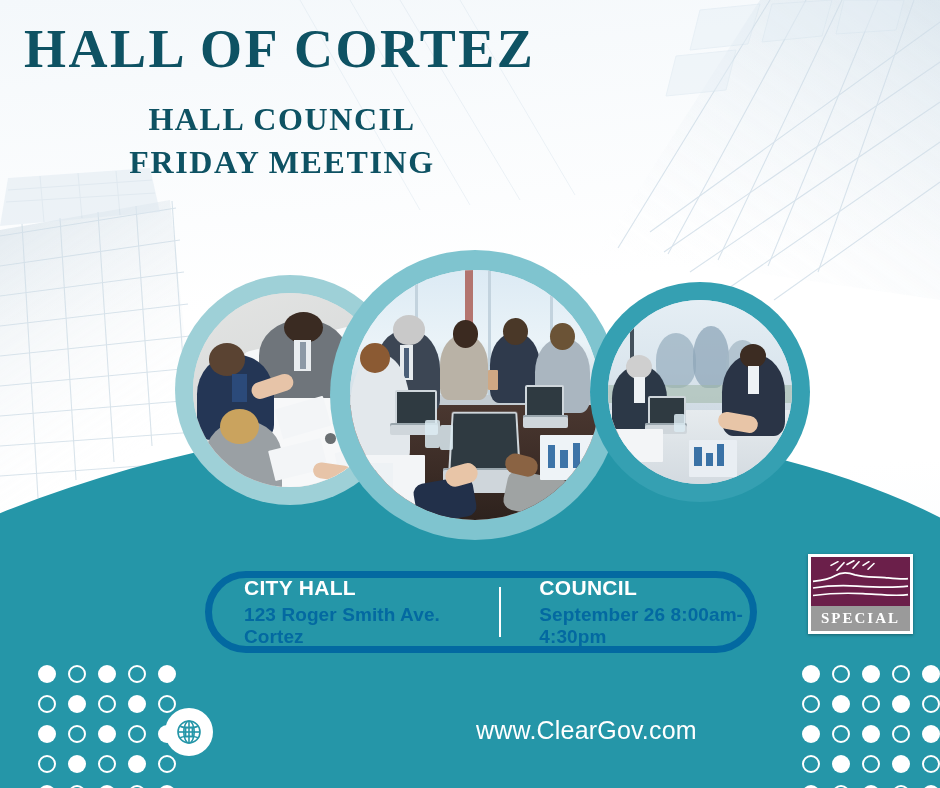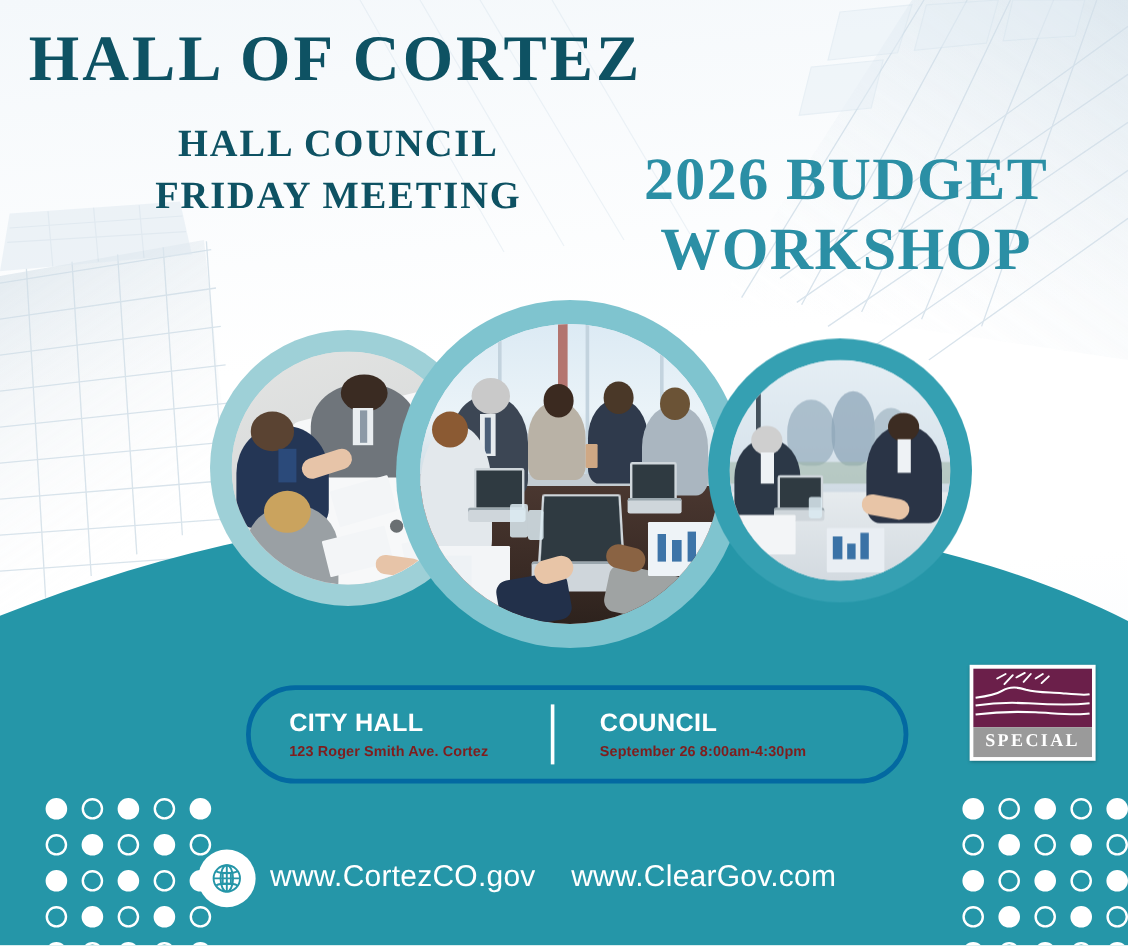--- a/index.html
+++ b/index.html
@@ -72,32 +72,32 @@
   .lapscr{position:absolute;background:#2f3a41;border-radius:2px;border:2px solid #cfd6db;}
   .paper{position:absolute;background:#f3f5f7;border-radius:1px;}
   .doc{position:absolute;background:#eef2f5;}
   .arm{position:absolute;border-radius:10px;}
   .tree{position:absolute;border-radius:50% 50% 40% 40%;background:#9ab0c0;opacity:.75;}
   .glass{position:absolute;background:rgba(220,235,242,.85);border-radius:2px;}
 
   
   .pill{
     position:absolute;left:205px;top:571px;width:552px;height:82px;
-    border:4px solid #0369a1;border-radius:41px;
+    border:7px solid #0369a1;border-radius:41px;
     box-sizing:border-box;
     display:flex;align-items:center;
   }
   .pill-col{padding-left:32px;}
   .pill-col.right{padding-left:38px;}
   .pill-div{width:3px;height:50px;background:#ffffff;margin-left:52px;}
   .pill-h{
     color:#ffffff;font-weight:700;font-size:21px;letter-spacing:.3px;
     line-height:1.1;margin-bottom:5px;
   }
-  .pill-s{color:#7f1d1d;font-weight:700;font-size:12px;letter-spacing:.1px;}
+  .pill-s{color:#0369a1;font-weight:700;font-size:19px;letter-spacing:.1px;}
 
   
   .globe{
     position:absolute;left:165px;top:708px;width:48px;height:48px;
     background:#ffffff;border-radius:50%;
     display:flex;align-items:center;justify-content:center;
   }
   .url{
     position:absolute;color:#ffffff;font-size:25px;letter-spacing:.2px;
     font-weight:400;white-space:nowrap;
@@ -226,24 +226,20 @@
     </g>
   </svg>
 
   <div class="h-title">HALL OF CORTEZ</div>
 
   <div class="h-sub">
     <div>HALL COUNCIL</div>
     <div>FRIDAY MEETING</div>
   </div>
 
-  <div class="h-big">
-    <div>2026 BUDGET</div>
-    <div>WORKSHOP</div>
-  </div>
 
   <div class="circles">
 
     <div class="ring ring-l">
       <div class="inner">
         <div class="scene" style="background:#dfe1e0;">
           <div class="floor" style="height:100%;background:linear-gradient(160deg,#e3e4e3 0%,#cfd2d2 100%);opacity:1;"></div>
 
           <div style="position:absolute;left:34%;top:20%;width:80%;height:86%;background:#f7f8f9;transform:rotate(-14deg);border-radius:8px;"></div>
 
@@ -378,21 +374,20 @@
         <circle cx="16" cy="16" r="11"></circle>
         <ellipse cx="16" cy="16" rx="5.2" ry="11"></ellipse>
         <line x1="16" y1="5" x2="16" y2="27"></line>
         <line x1="5" y1="16" x2="27" y2="16"></line>
         <path d="M7.2 10.2 C11 12.2 21 12.2 24.8 10.2"></path>
         <path d="M7.2 21.8 C11 19.8 21 19.8 24.8 21.8"></path>
         <rect x="12.6" y="11.4" width="6.8" height="9.2"></rect>
       </g>
     </svg>
   </div>
-  <div class="url url-1">www.CortezCO.gov</div>
   <div class="url url-2">www.ClearGov.com</div>
 
   <div class="dots dots-l">
       <div class="dot fill"></div>
       <div class="dot hollow"></div>
       <div class="dot fill"></div>
       <div class="dot hollow"></div>
       <div class="dot fill"></div>
       <div class="dot hollow"></div>
       <div class="dot fill"></div>

